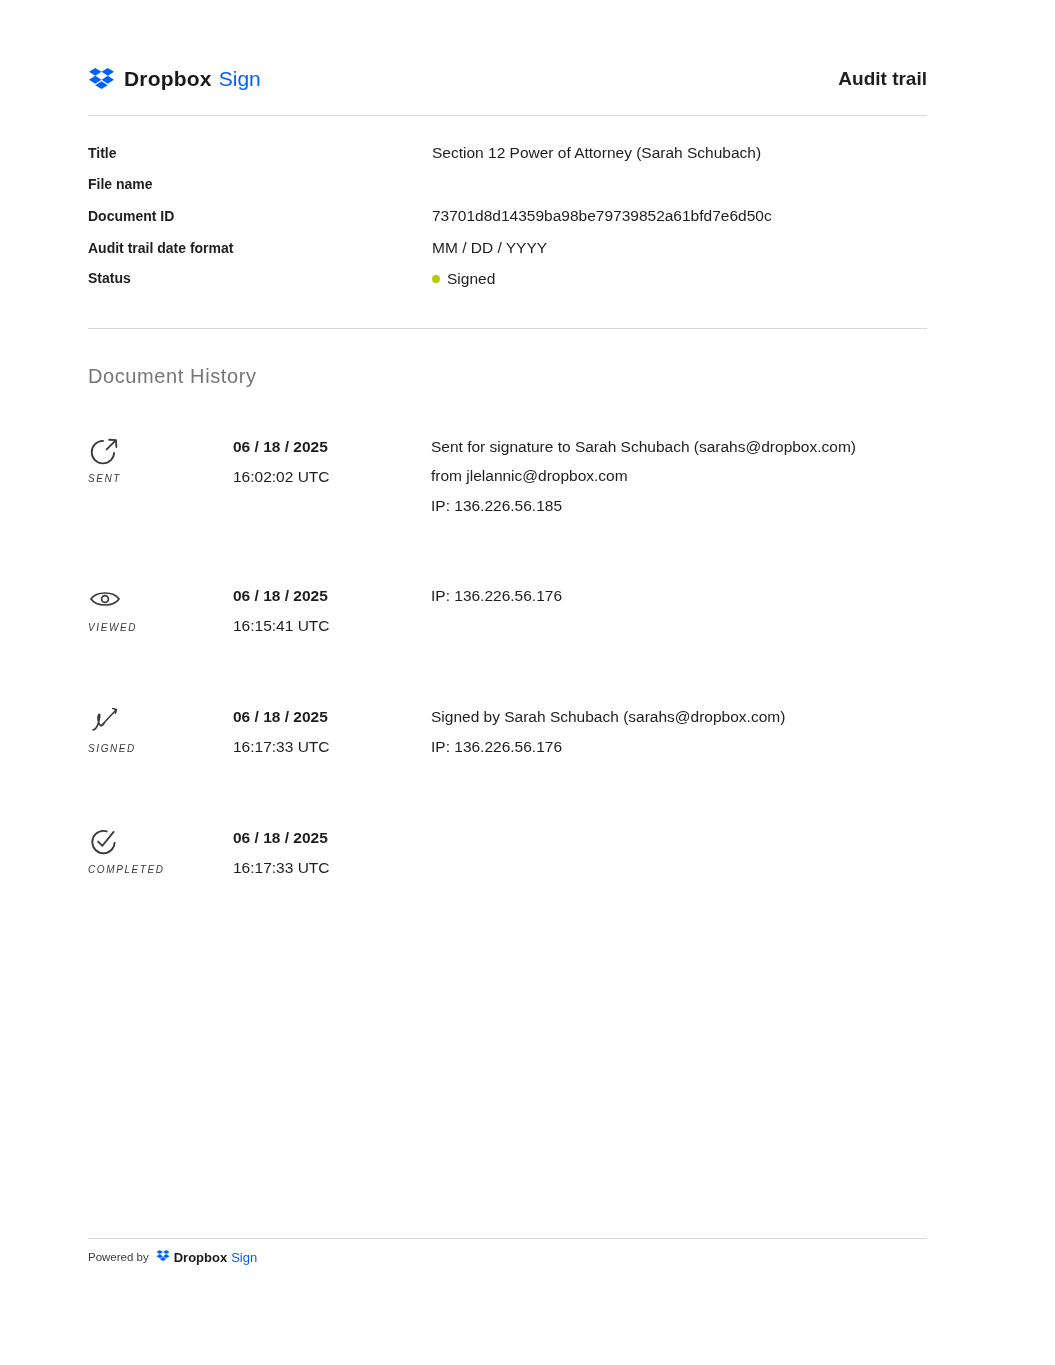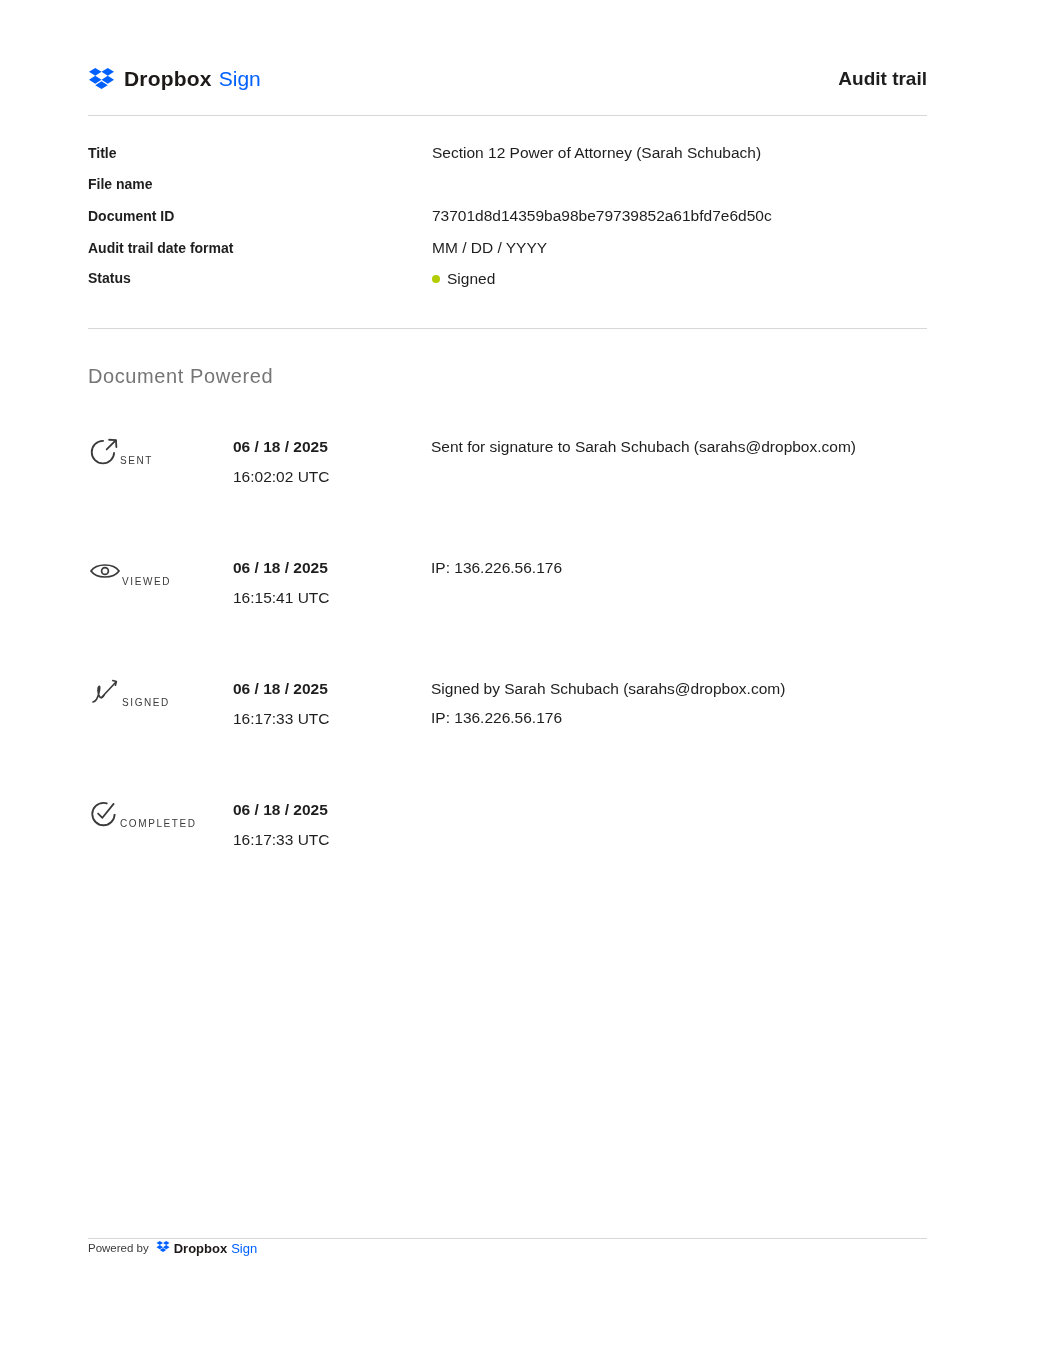--- a/index.html
+++ b/index.html
@@ -90,23 +90,24 @@
     display: flex;
     margin-bottom: 61px;
   }
   .event-iconcol {
     width: 145px;
     flex: 0 0 145px;
   }
   .icon-box {
     width: 104px;
     display: flex;
-    flex-direction: row;
-    align-items: flex-end;
+    flex-direction: column;
+    align-items: flex-start;
     padding-top: 2px;
+    font-style: italic;
   }
   .icon-box svg { display: block; }
   .event-type {
     margin-top: 7px;
     font-size: 10px;
     font-weight: 500;
     letter-spacing: 1.6px;
     color: #3a3a3a;
   }
   .event-when {
@@ -129,21 +130,21 @@
     color: #1e1e1e;
   }
 
   
   .footer {
     position: absolute;
     left: 88px;
     right: 128px;
     top: 1238px;
     border-top: 1px solid #d8d8d8;
-    padding-top: 0;
+    padding-top: 9px;
     display: flex;
     align-items: center;
     gap: 7px;
   }
   .powered-by {
     font-size: 11.5px;
     color: #3a3a3a;
   }
   .footer-brand { display: flex; align-items: center; gap: 4px; }
   .footer-brand-name {
@@ -193,41 +194,43 @@
     </div>
     <div class="meta-row">
       <div class="meta-label">Status</div>
       <div class="meta-value status-value">
         <span class="status-dot"></span>
         <span>Signed</span>
       </div>
     </div>
   </div>
 
-  <div class="history-heading">Document Powered</div>
+  <div class="history-heading">Document History</div>
 
   <div class="event">
     <div class="event-iconcol">
       <div class="icon-box">
         <span>
           <svg width="32" height="32" viewBox="0 0 30 30" xmlns="http://www.w3.org/2000/svg">
             <circle cx="14" cy="17" r="10.5" fill="none" stroke="#3a3a3a" stroke-width="1.7" stroke-dasharray="50 16"></circle>
             <path d="M17.5 14.5 L26 6" fill="none" stroke="#3a3a3a" stroke-width="1.7" stroke-linecap="round"></path>
             <path d="M19.8 5.4 L26.2 5.8 L26.6 12.2" fill="none" stroke="#3a3a3a" stroke-width="1.7" stroke-linecap="round" stroke-linejoin="round"></path>
           </svg>
         </span>
         <div class="event-type">SENT</div>
       </div>
     </div>
     <div class="event-when">
       <div class="event-date">06 / 18 / 2025</div>
       <div class="event-time">16:02:02 UTC</div>
     </div>
     <div class="event-desc">
       <div class="desc-line">Sent for signature to Sarah Schubach (sarahs@dropbox.com)</div>
+      <div class="desc-line">from jlelannic@dropbox.com</div>
+      <div class="desc-line">IP: 136.226.56.185</div>
     </div>
   </div>
 
   <div class="event">
     <div class="event-iconcol">
       <div class="icon-box">
         <span>
           <svg width="34" height="32" viewBox="0 0 34 32" xmlns="http://www.w3.org/2000/svg">
             <path d="M3 16 C8.5 8 25.5 8 31 16 C25.5 24 8.5 24 3 16 Z" fill="none" stroke="#3a3a3a" stroke-width="1.7"></path>
             <circle cx="17" cy="16" r="3.4" fill="none" stroke="#3a3a3a" stroke-width="1.7"></circle>

